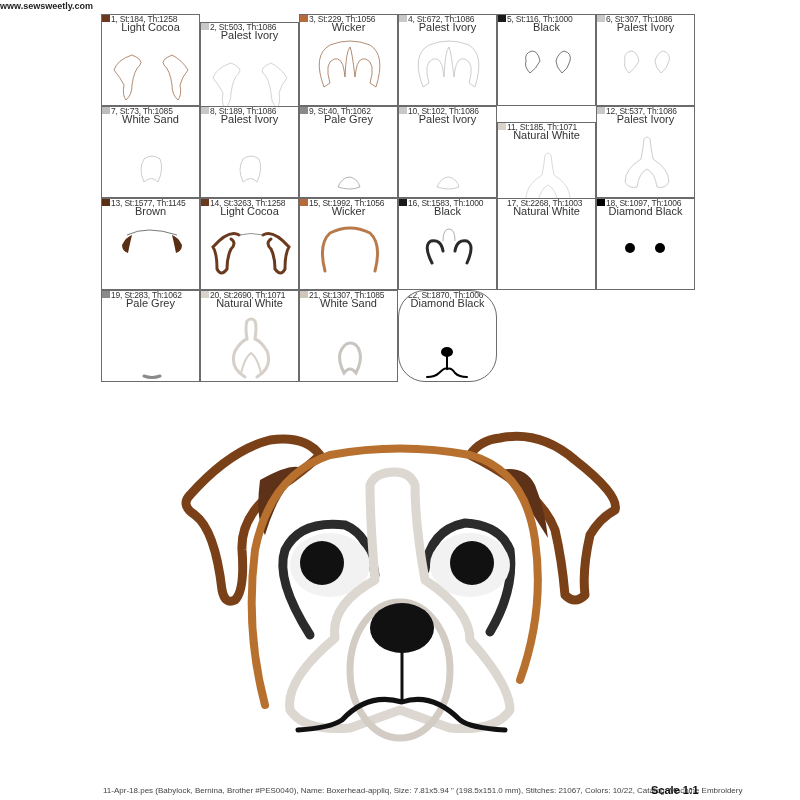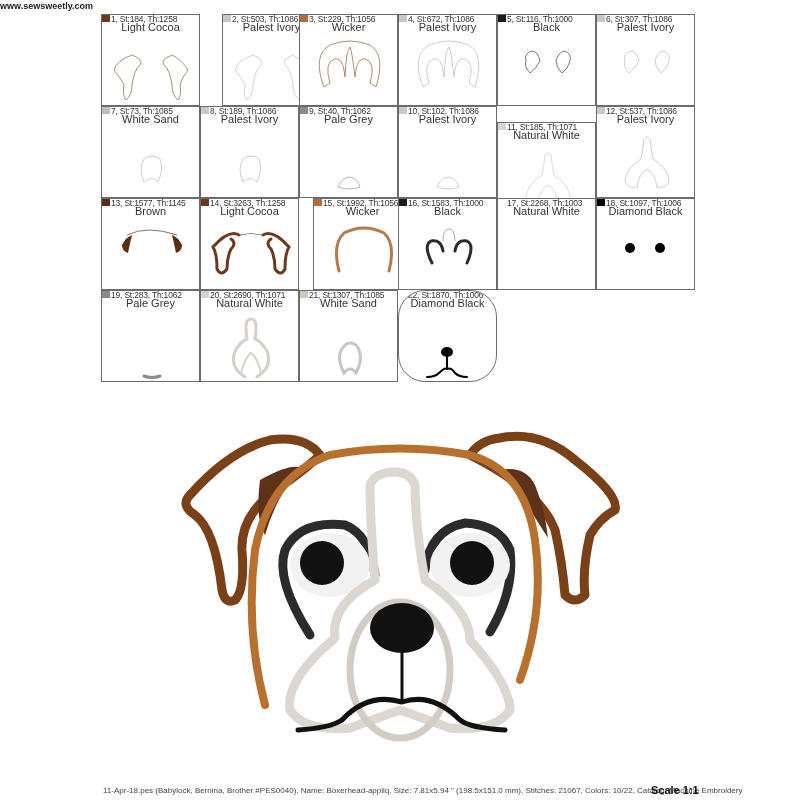--- a/index.html
+++ b/index.html
@@ -22,21 +22,21 @@
 
 <div class="grid" id="grid">
     <div class="cell" style="left: 0px; top: 0px;">
       <div class="sw" style="background:#6b3a1e"></div>
       <div class="hdr">1, St:184, Th:1258</div>
       <div class="name">Light Cocoa</div>
       <svg viewBox="0 0 99 92">
         <path d="M30,40 Q15,45 12,55 Q18,62 22,70 Q20,80 24,85 Q30,80 30,70 Q32,55 38,50 Q42,45 30,40 Z M70,40 Q80,45 86,55 Q80,62 78,70 Q80,80 76,85 Q70,80 70,70 Q68,55 62,50 Q58,45 70,40 Z" fill="none" stroke="#a07050" stroke-width="0.8"></path>
       </svg>
     </div>
-    <div class="cell" style="left: 99px; top: 0px; margin-left: 22px;">
+    <div class="cell" style="left: 99px; top: 8px;">
       <div class="sw" style="background:#c8c8c8"></div>
       <div class="hdr">2, St:503, Th:1086</div>
       <div class="name">Palest Ivory</div>
       <svg viewBox="0 0 99 92">
         <path d="M30,40 Q15,45 12,55 Q18,62 22,70 Q20,80 24,85 Q30,80 30,70 Q32,55 38,50 Q42,45 30,40 Z M70,40 Q80,45 86,55 Q80,62 78,70 Q80,80 76,85 Q70,80 70,70 Q68,55 62,50 Q58,45 70,40 Z" fill="none" stroke="#c8c8c8" stroke-width="0.8"></path>
       </svg>
     </div>
     <div class="cell" style="left: 198px; top: 0px;">
       <div class="sw" style="background:#b86b3a"></div>
       <div class="hdr">3, St:229, Th:1056</div>
@@ -129,21 +129,21 @@
     </div>
     <div class="cell" style="left: 99px; top: 184px;">
       <div class="sw" style="background:#6b3a1e"></div>
       <div class="hdr">14, St:3263, Th:1258</div>
       <div class="name">Light Cocoa</div>
       <svg viewBox="0 0 99 92">
         <path d="M38,36 Q28,30 12,48 Q16,54 16,70 Q20,78 26,70 Q26,58 30,50 Q36,44 30,40 M62,36 Q72,30 88,48 Q84,54 84,70 Q80,78 74,70 Q74,58 70,50 Q64,44 70,40" fill="none" stroke="#6b3a1e" stroke-width="3" stroke-linecap="round"></path>
         <path d="M38,36 Q50,33 62,36" fill="none" stroke="#777" stroke-width="0.8"></path>
       </svg>
     </div>
-    <div class="cell" style="left: 212px; top: 184px;">
+    <div class="cell" style="left: 198px; top: 184px;">
       <div class="sw" style="background:#b86b3a"></div>
       <div class="hdr">15, St:1992, Th:1056</div>
       <div class="name">Wicker</div>
       <svg viewBox="0 0 99 92">
         <path d="M25,72 Q18,45 30,34 Q50,24 70,34 Q82,45 75,72" fill="none" stroke="#b87a4a" stroke-width="3" stroke-linecap="round"></path>
       </svg>
     </div>
     <div class="cell" style="left: 297px; top: 184px;">
       <div class="sw" style="background:#1a1a1a"></div>
       <div class="hdr">16, St:1583, Th:1000</div>

